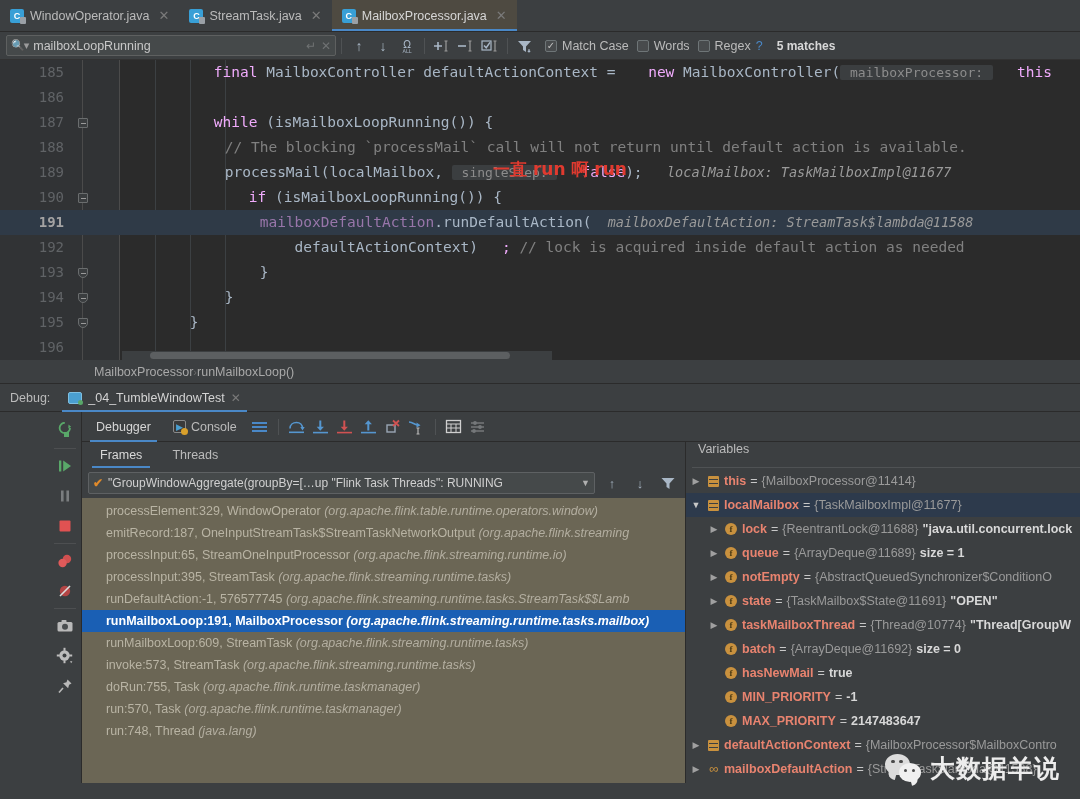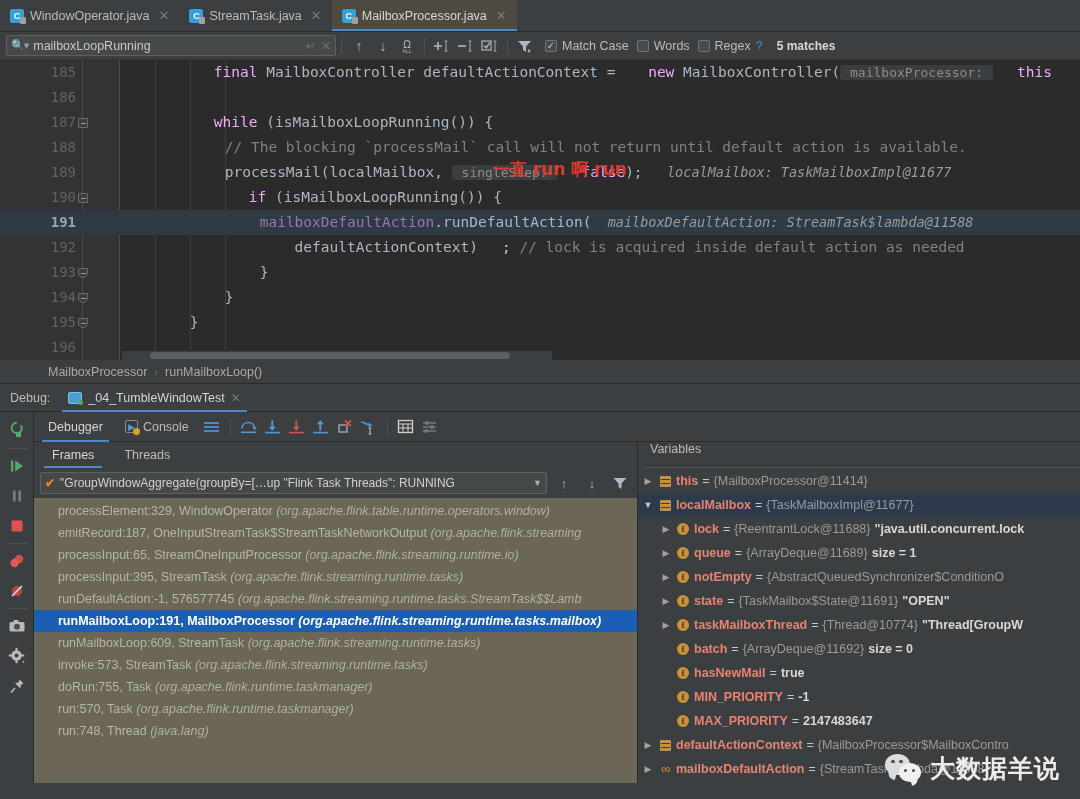--- a/index.html
+++ b/index.html
@@ -76,21 +76,21 @@
   }
   .gutter {
     position: absolute; left: 0; top: 0; bottom: 0; width: 120px;
     background: #313335; border-right: 1px solid #4b4b4b;
   }
   .gutter-fold { position:absolute; left:82px; top:0; bottom:0; width:1px; background:#4b4b4b;}
   .codearea { position: absolute; left: 0; top: 0; right: 0; bottom: 0; }
   .line { height: 25px; line-height: 25px; position: relative; white-space: pre; }
   .line.hl { background: #2f3a47; }
   .line .ln {
-    position: absolute; left: 14px; width: 62px; text-align: right;
+    position: absolute; left: 2px; width: 62px; text-align: right;
     color: #606366; font-size: 14px;
   }
   .line.hl .ln, .line.cur .ln { color: #a4a3a3; font-weight: bold; }
   .line .code { position: absolute; left: 120px; color: #a9b7c6; }
   .fold {
     position: absolute; left: 78px; width: 10px; height: 10px; top: 8px;
     border: 1px solid #6a6d6e; border-radius: 1px; background: #3a3d3f;
   }
   .fold::after {
     content:""; position:absolute; left:2px; top:4px; width:5px; height:1px; background:#9a9a9a;
@@ -112,21 +112,21 @@
   }
   .ed-scroll {
     position: absolute; left: 122px; bottom: 0; height: 9px; width: 430px;
     background: #3c3f41;
   }
   .ed-scroll i { position:absolute; left: 28px; top:1px; height:7px; width: 360px; background:#5c5f61; border-radius:4px; display:block;}
 
   
   .breadcrumb {
     height: 24px; background: #3c3f41; display: flex; align-items: center;
-    padding-left: 48px; gap: 7px; color: #a9a9a9; font-size: 12.5px;
+    padding-left: 94px; color: #a9a9a9; font-size: 12.5px;
     border-bottom: 1px solid #2b2b2b;
   }
   .breadcrumb .sep { color: #6d6d6d; font-size: 11px; }
 
   
   .dbg-head {
     height: 28px; background: #3c3f41; display: flex; align-items: center;
     padding-left: 10px; gap: 12px; border-bottom: 1px solid #2b2b2b;
   }
   .dbg-label { color: #bbbbbb; font-size: 12.5px; }
@@ -142,21 +142,21 @@
     width: 14px; height: 12px; background: #4a9fd0; border-radius: 2px;
     position: relative; border: 1px solid #7fbfe0;
   }
   .run-ico::after {
     content:""; position:absolute; right:-2px; bottom:-2px; width:5px; height:5px;
     background:#59a869; border-radius:50%;
   }
   .dbg-tab .x { color: #7a7a7a; font-size: 12px; }
 
   
-  .dbg-body { display: flex; height: 371px; background: #fef9c3; }
+  .dbg-body { display: flex; height: 371px; background: #fef9c3; margin-left: 48px; }
   .dbg-rail {
     width: 34px; background: #3c3f41; border-right: 1px solid #2b2b2b;
     display: flex; flex-direction: column; align-items: center; padding-top: 4px;
   }
   .rail-ico {
     width: 30px; height: 30px; display: flex; align-items: center; justify-content: center;
     font-size: 15px;
   }
   .rail-sep { width: 22px; height: 1px; background: #4d4f51; margin: 2px 0; }
 

